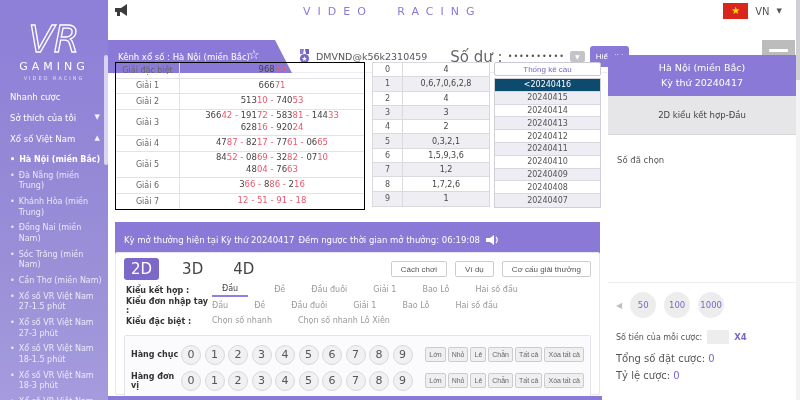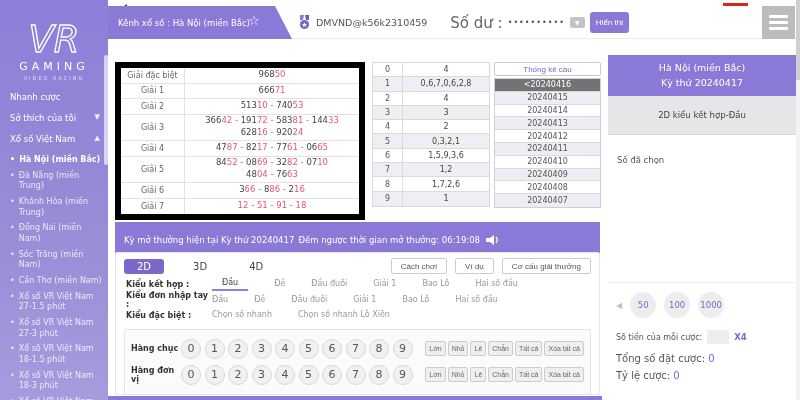--- a/index.html
+++ b/index.html
@@ -24,38 +24,38 @@
   
   .topbar { position:absolute; left:108px; top:0; width:692px; height:22px; background:#fff; }
   .tb-title { position:absolute; left:195px; top:5px; font-size:11px; letter-spacing:7px; word-spacing:14px; color:#8a7ad8; }
   .tb-right { position:absolute; right:18px; top:3px; display:flex; align-items:center; gap:7px; }
   .flag { width:25px; height:16px; background:#da251d; display:flex; align-items:center; justify-content:center; color:#ffde00; font-size:10px; line-height:1; }
   .tb-lang { font-size:10px; color:#555; }
   .tb-caret { font-size:7px; color:#555; }
   .mega { position:absolute; left:6px; top:3px; }
 
   
-  .chanbar { position:absolute; left:108px; top:6px; width:692px; height:33px; background:#fff; border-bottom:1px solid #ededf2; }
+  .chanbar { position:absolute; left:108px; top:40px; width:692px; height:33px; background:#fff; border-bottom:1px solid #ededf2; }
   .chan-trap { position:absolute; left:0; top:0; width:184px; height:33px; background:#8a79d6;
     clip-path:polygon(0 0,167px 0,184px 33px,0 33px); display:flex; align-items:center; }
   .chan-label { font-size:8.5px; color:#fff; padding-left:10px; }
   .chan-star { position:absolute; left:140px; top:7px; font-size:13px; color:#fff; cursor:pointer; }
   .user-wrap { position:absolute; left:190px; top:0; height:33px; display:flex; align-items:center; gap:5px; }
   .username { font-size:9.5px; color:#555; }
   .bal-label { font-size:15px; color:#666; margin-left:18px;text-align:center; }
   .bal-dots { font-size:8px; color:#555; letter-spacing:1px; }
   .bal-drop { width:15px; height:11px; background:#c4c4c8; border-radius:2px; color:#fff; font-size:6px;
     display:flex; align-items:center; justify-content:center; cursor:pointer; }
   .show-btn { background:#8a79d6; color:#fff; font-size:8px; padding:6px 6px; border-radius:3px; border:none; cursor:pointer; }
   .burger { position:absolute; right:5px; top:0; width:33px; height:33px; background:#bcbcbc; display:flex;
     flex-direction:column; align-items:center; justify-content:center; gap:3px; cursor:pointer; }
   .burger span { display:block; width:19px; height:3px; background:#fff; border-radius:1px; }
 
   
-  .results { position:absolute; left:115px; top:62px; width:250px; border:6px solid #000000; }
+  .results { position:absolute; left:115px; top:62px; width:250px; border:1px solid #000000; }
   .r-row { display:flex; height:15.5px; border-bottom:1px solid #e2e2e8; }
   .r-row.dbl { height:26.5px; }
   .r-row:last-child { border-bottom:none; }
   .r-label { width:64px; border-right:1px solid #e2e2e8; font-size:8px; color:#666;
     display:flex; align-items:center; justify-content:center; text-align:center; }
   .r-val { flex:1; display:flex; flex-direction:column; justify-content:center; align-items:center; font-size:8.5px; color:#444; }
   .r-line { line-height:1.4; white-space:nowrap; }
   .red { color:#e8586f; }
 
   
@@ -68,33 +68,33 @@
 
   
   .dates { position:absolute; left:494px; top:62px; width:107px; }
   .dates-head { width:100%; height:14px; background:#fff; border:1px solid #c9c9d2; border-radius:2px;
     color:#7a67c9; font-size:8px; display:flex; align-items:center; justify-content:center; cursor:pointer; margin-bottom:2px; }
   .dates-body { border:1px solid #cfcfd8; }
   .date-row { height:12.8px; font-size:8px; color:#555; display:flex; align-items:center; justify-content:center;
     border-bottom:1px solid #d8d8e0; background:#fff; cursor:pointer; }
   .date-row:last-child { border-bottom:none; }
   .date-row.alt { background:#ededf3; }
-  .date-row.sel { background:#737373; color:#fff; }
+  .date-row.sel { background:#0c4a6e; color:#fff; }
 
   
   .cdbar { position:absolute; left:115px; top:222px; width:485px; height:36px; background:#8a79d6;
     display:flex; align-items:center; color:#fff; font-size:8.5px; }
   .cd-left { padding-left:9px; margin-right:auto; }
   .cd-right { display:flex; align-items:center; gap:6px; margin-right:100px; }
 
   
   .betcard { position:absolute; left:115px; top:252px; width:485px; height:143px; background:#fff;
     border:1px solid #e7e7ef; border-radius:2px; }
   .tabs-row { display:flex; align-items:center; padding:5px 8px 3px 8px; }
-  .tab { font-size:10px; color:#444; margin-right:16px; cursor:pointer; padding:2px 13px; }
+  .tab { font-size:15px; color:#444; margin-right:16px; cursor:pointer; padding:2px 7px; }
   .tab.active { background:#7b68c8; color:#fff; border-radius:3px; }
   .help-btns { margin-left:auto; display:flex; gap:8px; }
   .help-btn { border:1px solid #ccc; border-radius:2px; background:#fff; font-size:8px; color:#555; padding:2.5px 9px; cursor:pointer; }
   .opt-row { display:flex; align-items:center; padding:0 10px; height:15.5px; }
   .opt-label { font-size:8px; font-weight:bold; color:#333; width:86px; }
   .opt { font-size:8px; color:#999; margin-right:26px; cursor:pointer; padding-bottom:2px; }
   .opt.active { color:#444; border-bottom:2px solid #8f7fe0; padding-left:10px; padding-right:10px; }
   .numbox { margin:5px 8px 0 8px; border:1px solid #e3e3ec; background:#fbfbfd; border-radius:2px; padding:5px 6px; }
   .num-row { display:flex; align-items:center; height:24px; margin:2px 0; }
   .num-label { font-size:8px; font-weight:bold; color:#333; width:50px; }

